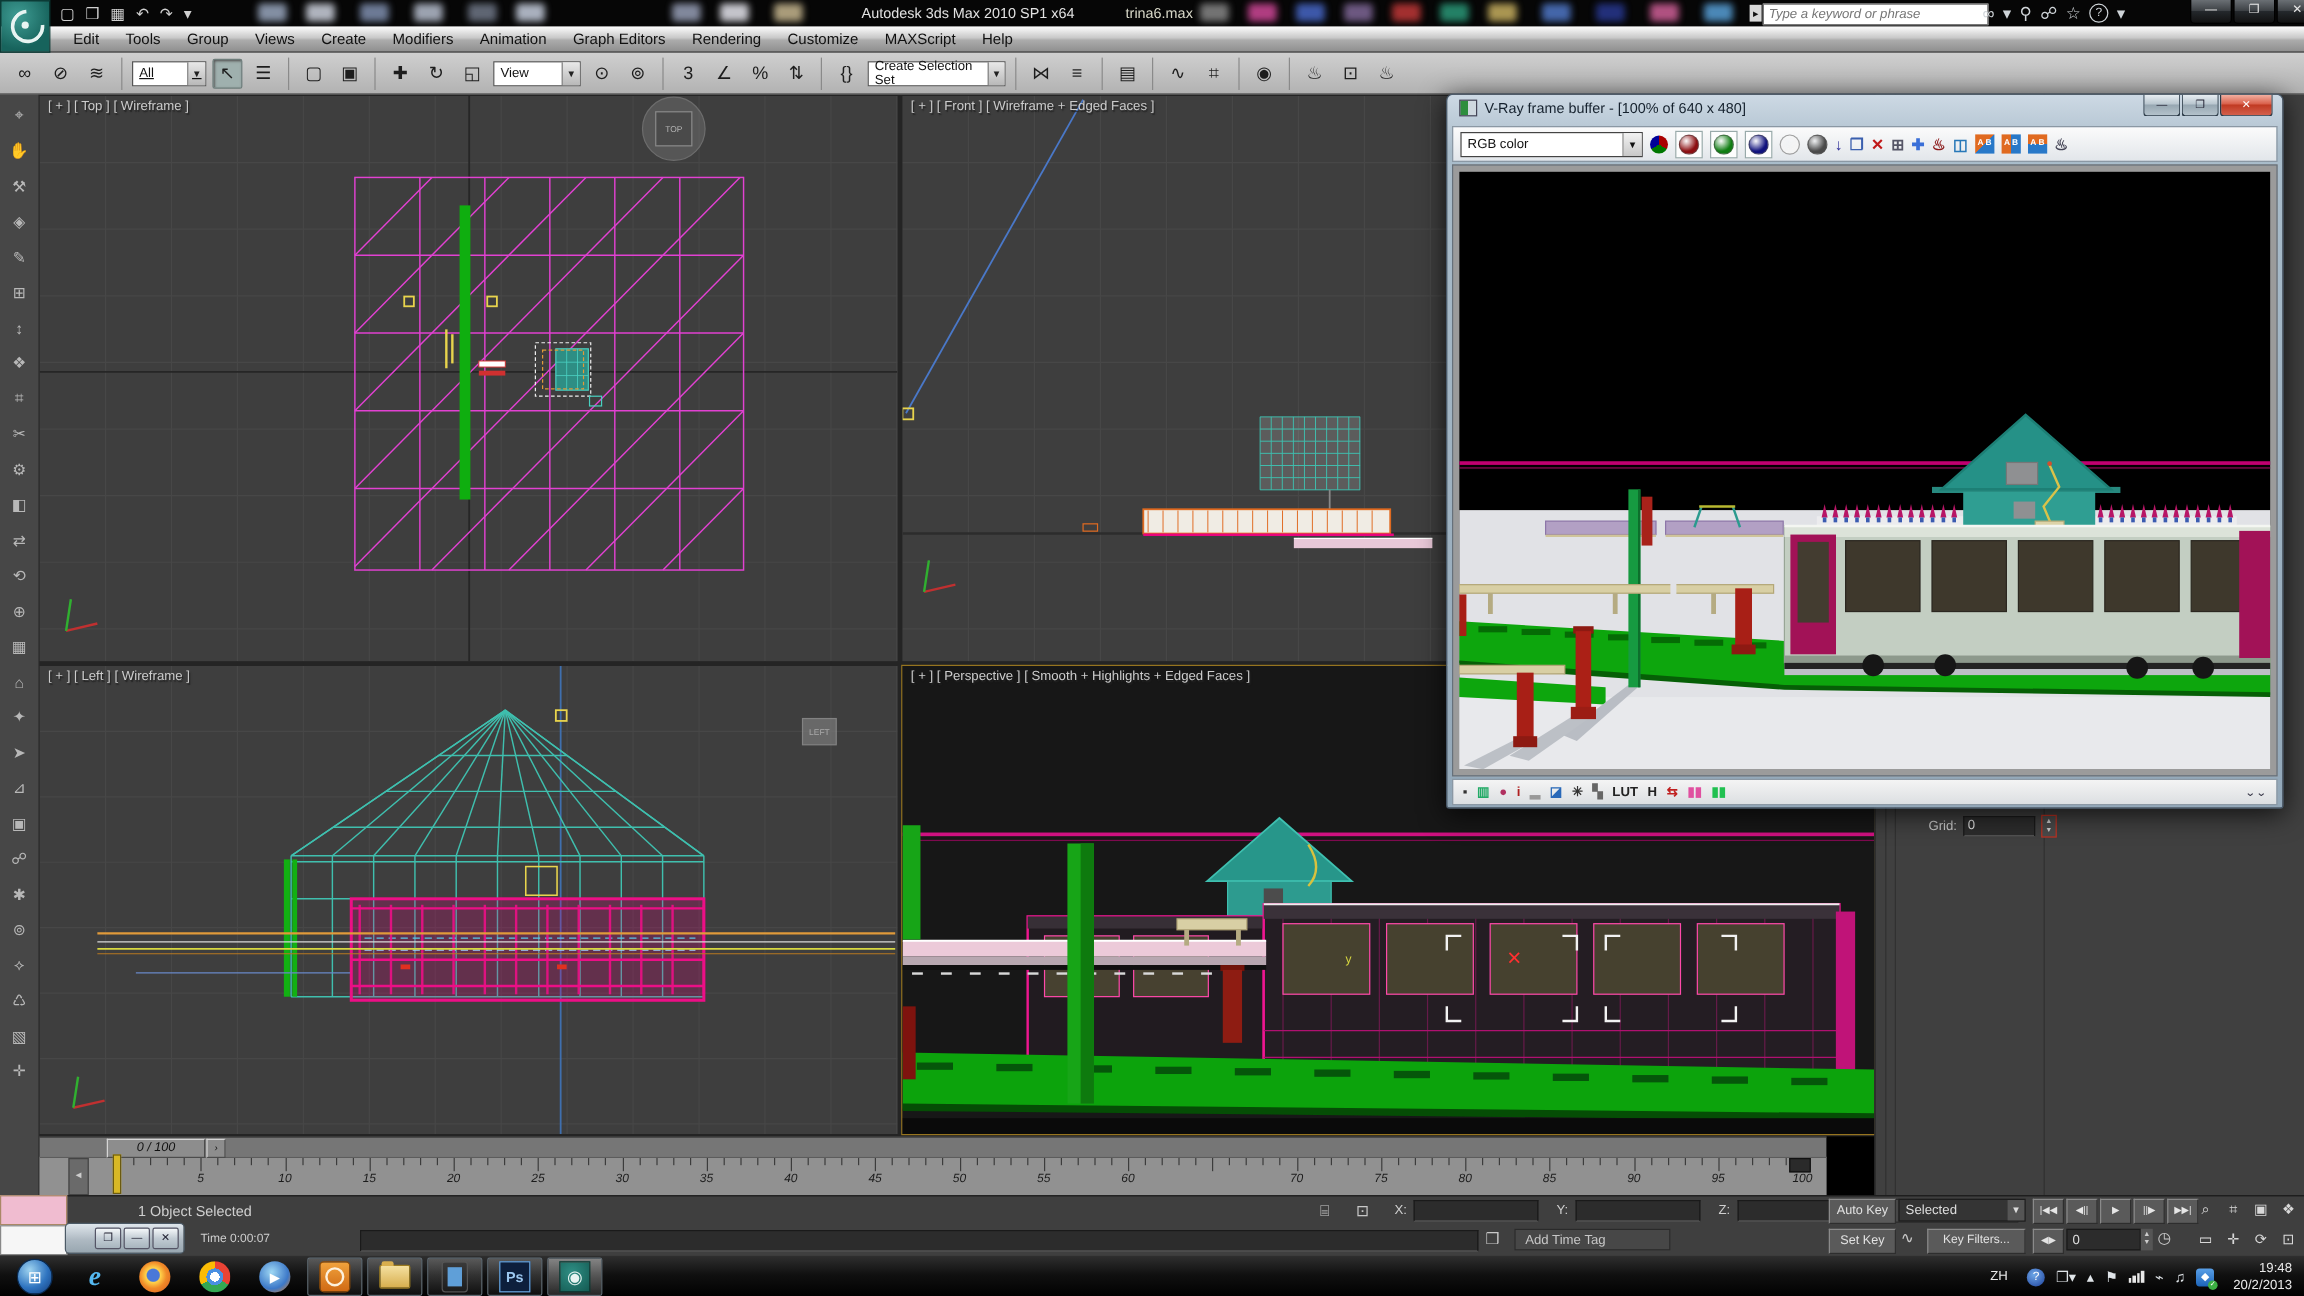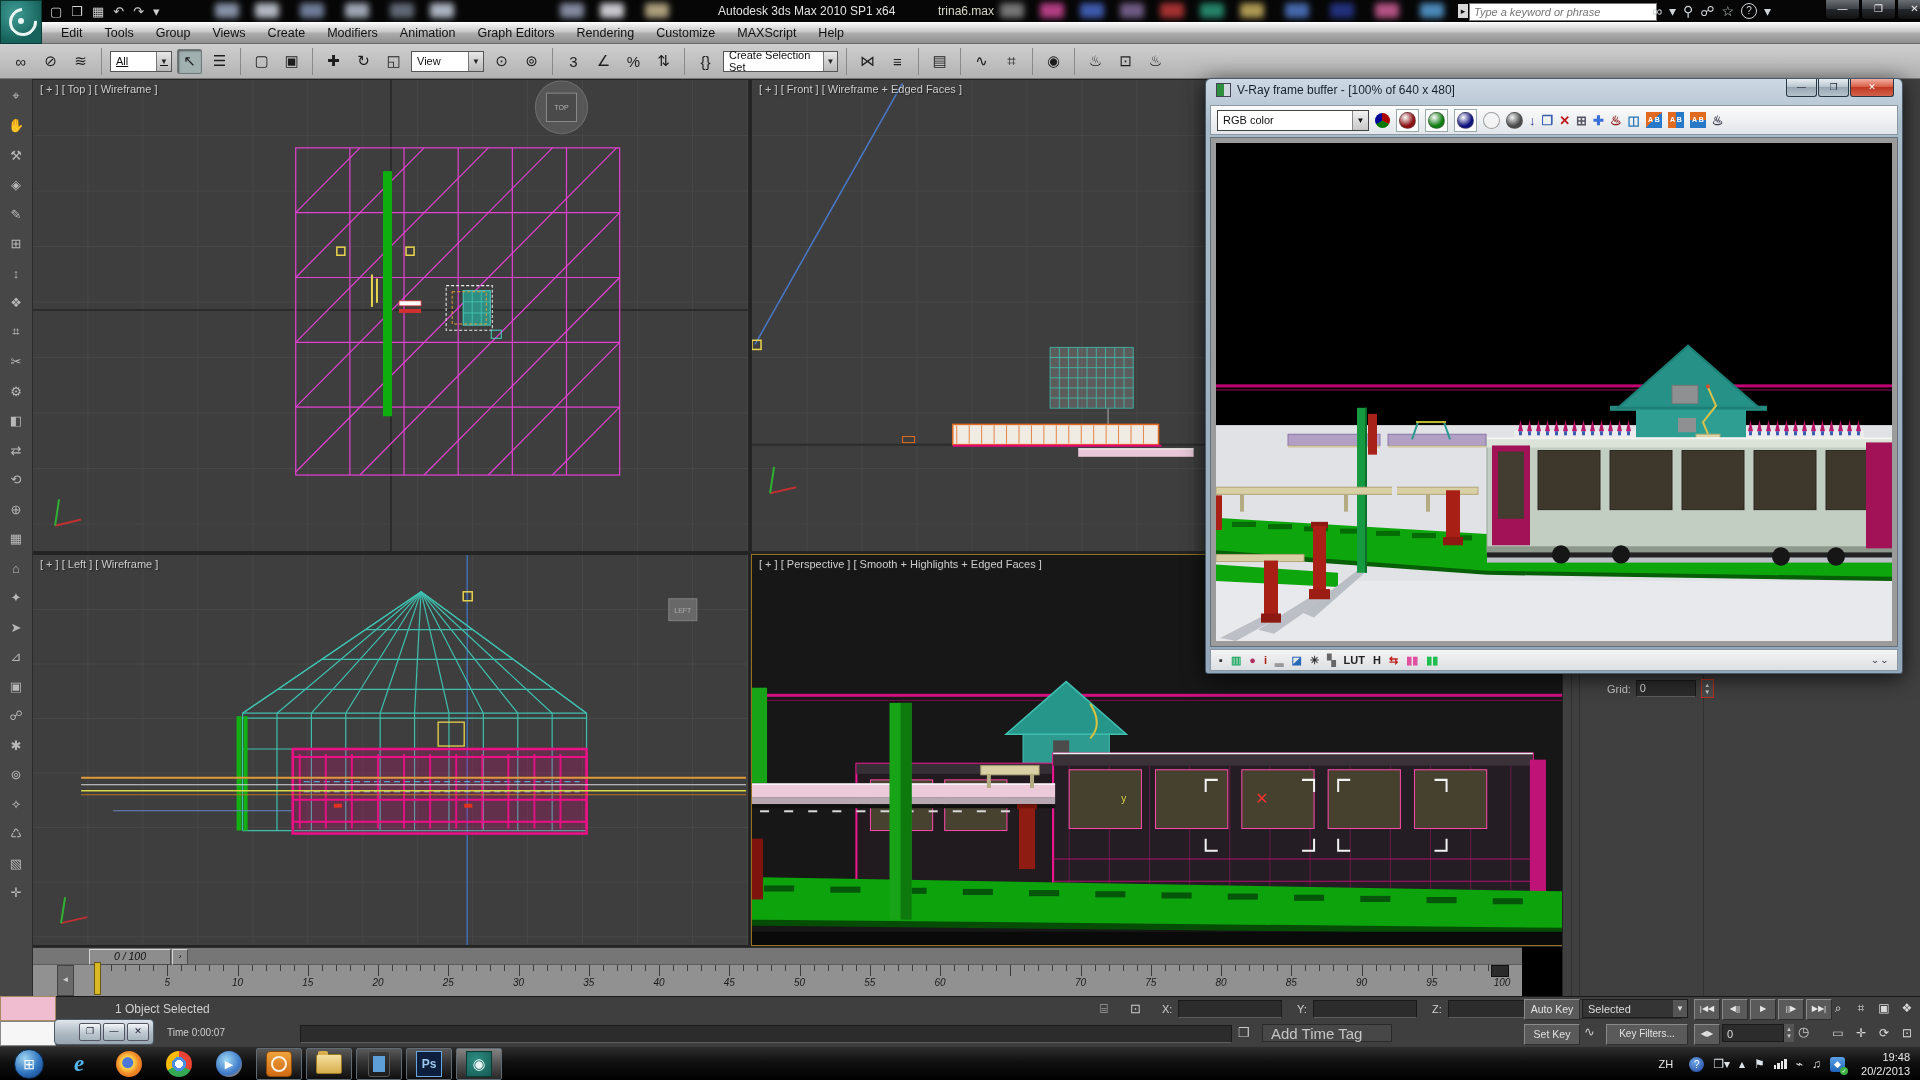--- a/index.html
+++ b/index.html
@@ -103,21 +103,21 @@
   .tick{position:absolute;width:1px;background:#3c3c3c;top:17px;}
   .tlabel{position:absolute;top:29px;width:24px;margin-left:-12px;text-align:center;font-size:10px;color:#1b1b1b;}
   #tl-slider{position:absolute;left:61px;top:14px;width:7px;height:33px;background:#d8b825;border:1px solid #6a5a10;box-sizing:border-box;}
   #tl-key{position:absolute;left:1458px;top:17px;width:16px;height:10px;background:#2a2a2a;border:1px solid #111;}
   #tl-mini{position:absolute;left:24px;top:17px;width:15px;height:29px;background:#6a6a6a;
      border:1px solid #444;color:#ccc;font-size:8px;text-align:center;line-height:28px;}
   
   #statusbar{left:0;top:996px;width:1920px;height:50px;background:#3f3f3f;border-top:1px solid #191919;color:#d5d5d5;font-size:12px;}
   .sfield{position:absolute;height:16px;background:#2c2c2c;border:1px solid #1a1a1a;border-bottom-color:#5d5d5d;}
   .sflat{position:absolute;height:18px;background:#474747;border:1px solid #2a2a2a;color:#c6c6c6;
-     font-size:15px;text-align:center;}
+     font-size:11px;text-align:center;}
   .sbtn{position:absolute;height:19px;background:#5a5a5a;border:1px solid;border-color:#8a8a8a #2e2e2e #2e2e2e #8a8a8a;
      color:#e2e2e2;font-size:10.5px;text-align:center;}
   .slabel{position:absolute;font-size:11px;color:#cfcfcf;}
   .sicon{position:absolute;color:#c8c8c8;font-size:13px;}
   #keymode{position:absolute;left:1582px;top:2px;width:106px;height:19px;background:#343434;border:1px solid #1d1d1d;
      color:#ddd;font-size:11px;display:flex;align-items:center;padding-left:5px;box-sizing:border-box;}
   #keymode .dar{margin-left:auto;width:14px;height:100%;background:#555;font-size:8px;display:flex;align-items:center;justify-content:center;}
   #playback{position:absolute;left:1694px;top:2px;display:flex;gap:2px;}
   .pbtn{width:24px;height:19px;background:#5a5a5a;border:1px solid;border-color:#8a8a8a #2e2e2e #2e2e2e #8a8a8a;
      color:#e6e6e6;font-size:8px;text-align:center;line-height:18px;white-space:nowrap;overflow:hidden;}

